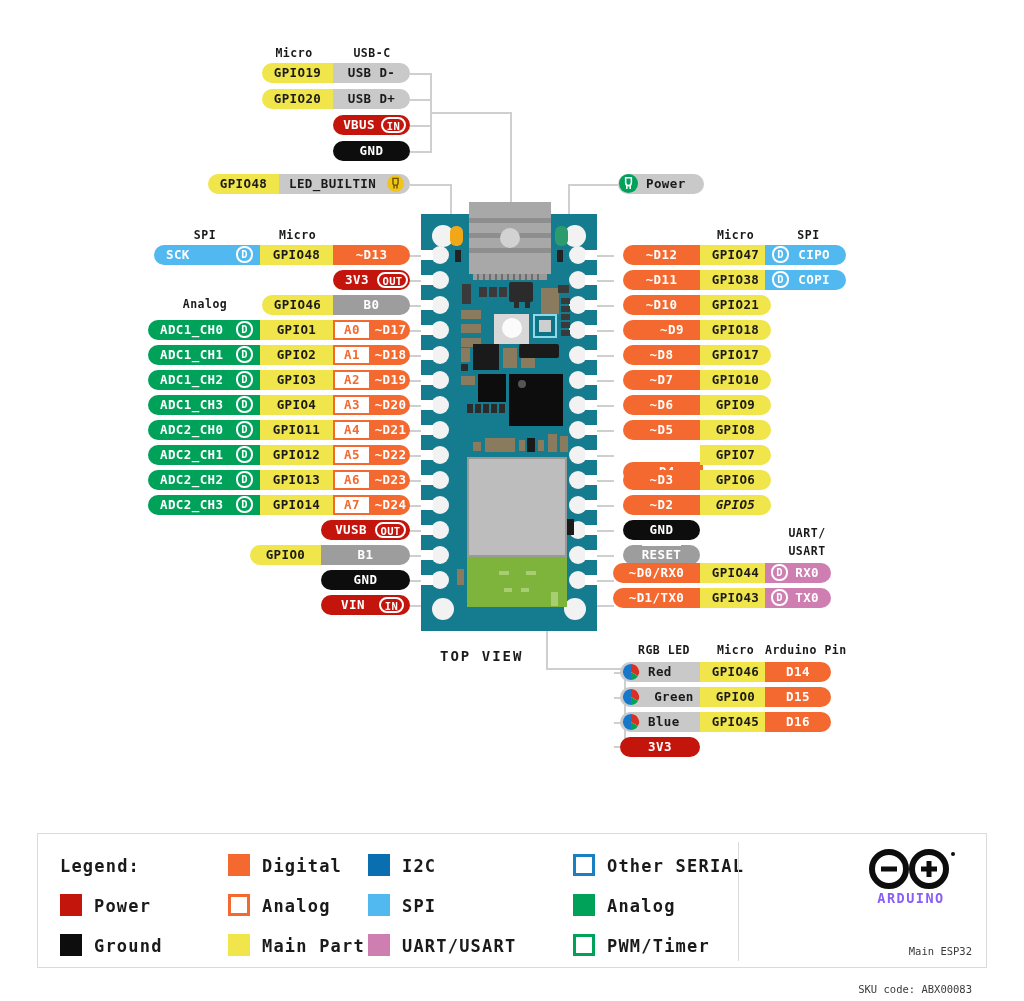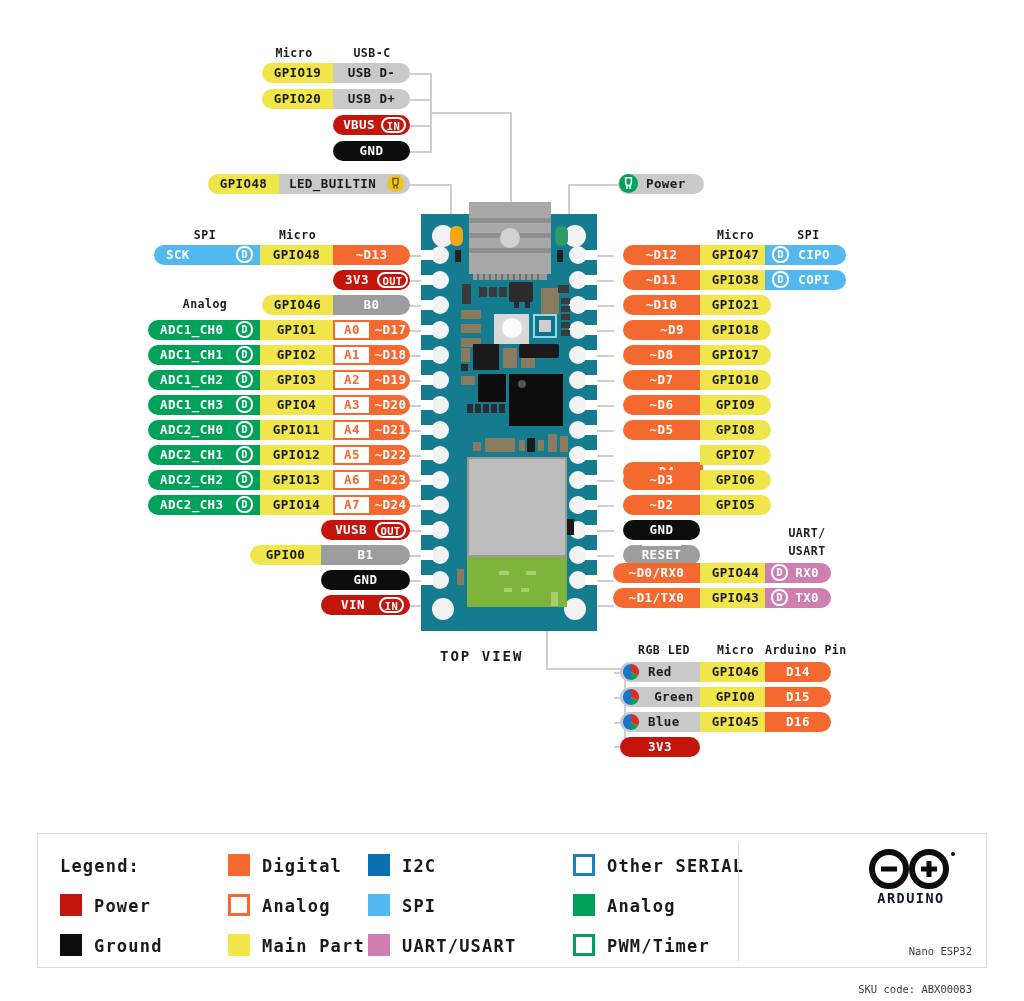--- a/index.html
+++ b/index.html
@@ -77,21 +77,21 @@
     position:absolute; left:37px; top:833px; width:950px; height:135px;
     background:#ffffff; border:1px solid #DADADA;
   }
   .lg-sw { position:absolute; width:22px; height:22px; }
   .lg-tx { position:absolute; font-size:17px; font-weight:bold; color:#1a1a1a; letter-spacing:1.2px; white-space:nowrap; }
   .lg-title { position:absolute; font-size:17px; font-weight:bold; color:#1a1a1a; letter-spacing:1.2px; }
   #lg-divider { position:absolute; left:700px; top:8px; width:1px; height:119px; background:#DADADA; }
   #lg-meta { position:absolute; right:14px; top:86px; text-align:right;
              font-size:10.5px; line-height:12.5px; color:#3a3a3a; white-space:pre; }
   #lg-logo { position:absolute; right:20px; top:14px; width:110px; text-align:center; }
-  #lg-logo-word { font-size:13.5px; font-weight:bold; letter-spacing:1.5px; color:#0f172a; margin-top:-2px; }
+  #lg-logo-word { font-size:13.5px; font-weight:bold; letter-spacing:1.5px; color:#8b5cf6; margin-top:-2px; }
 </style>
 </head>
 <body>
 
 <div id="stage">
 
   <div id="wires">
 
     <div class="wire h" style="left:410px; top:73px;  width:22px;"></div>
     <div class="wire h" style="left:410px; top:99px;  width:22px;"></div>
@@ -504,21 +504,21 @@
   <div class="pill c-digital sq-r" style="left:623px; top:420px; width:77px;">~D5</div>
   <div class="pill c-micro sq-l" style="left:700px; top:420px; width:71px;">GPIO8</div>
 
   <div class="pill c-digital sq-r" style="left:623px; top:445px; width:80px;margin-top:17px;">~D4</div>
   <div class="pill c-micro sq-l" style="left:700px; top:445px; width:71px;">GPIO7</div>
 
   <div class="pill c-digital sq-r" style="left:623px; top:470px; width:77px;">~D3</div>
   <div class="pill c-micro sq-l" style="left:700px; top:470px; width:71px;">GPIO6</div>
 
   <div class="pill c-digital sq-r" style="left:623px; top:495px; width:77px;">~D2</div>
-  <div class="pill c-micro sq-l" style="left:700px; top:495px; width:71px;">GPIO5</div>
+  <div class="pill c-micro sq-l" style="left:700px; top:495px; width:71px;font-style:italic;">GPIO5</div>
 
   <div class="pill c-ground" style="left:623px; top:520px; width:77px;">GND</div>
 
   <div class="pill c-gray" style="left:623px; top:545px; width:77px;">
     <span style="border-top:1.5px solid #ffffff; padding-top:1px;">RESET</span>
   </div>
 
   <div class="pill c-digital sq-r" style="left:613px; top:563px; width:87px;">~D0/RX0</div>
   <div class="pill c-micro sq" style="left:700px; top:563px; width:71px;">GPIO44</div>
   <div class="pill c-uart sq-l" style="left:765px; top:563px; width:66px; text-align:right; padding-right:12px;">
@@ -622,20 +622,20 @@
         <circle cx="66" cy="21" r="17" fill="none" stroke="#0d0d0d" stroke-width="6"></circle>
         <line x1="18" y1="21" x2="34" y2="21" stroke="#0d0d0d" stroke-width="5"></line>
         <line x1="58" y1="21" x2="74" y2="21" stroke="#0d0d0d" stroke-width="5"></line>
         <line x1="66" y1="13" x2="66" y2="29" stroke="#0d0d0d" stroke-width="5"></line>
         <circle cx="90" cy="6" r="2" fill="#0d0d0d"></circle>
       </svg>
       <div id="lg-logo-word">ARDUINO</div>
     </div>
 
     <div id="lg-meta">
-      <div>Nano ESP32</div>
+      <div>Main ESP32</div>
       <div>SKU code: ABX00083</div>
       
       
     </div>
   </div>
 
 </div>
 
 </body></html>

